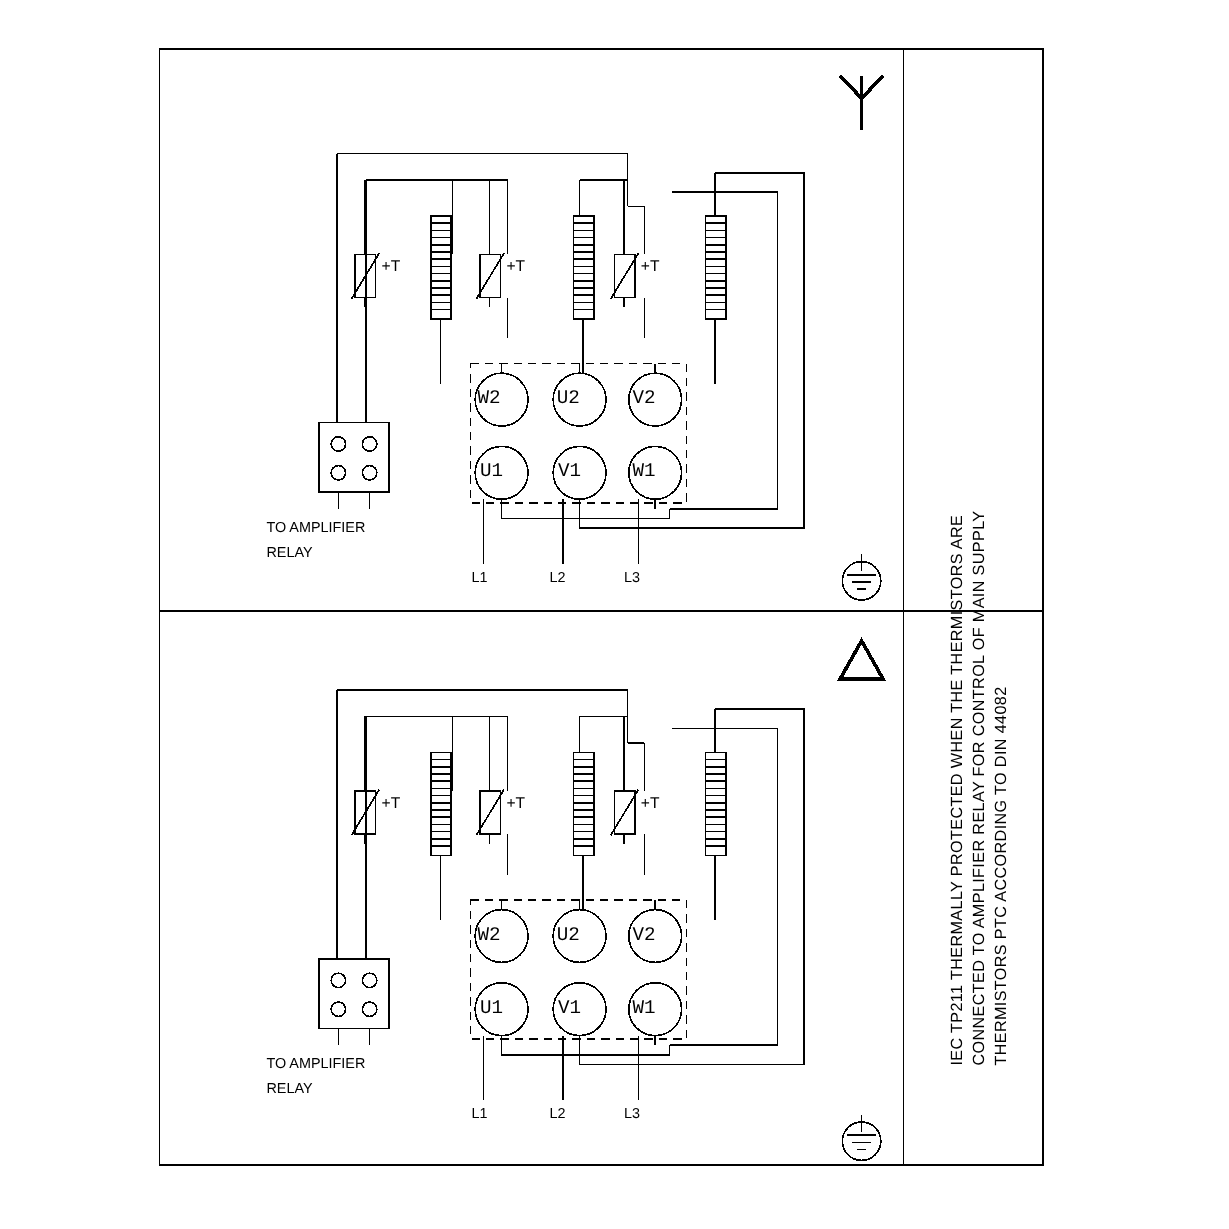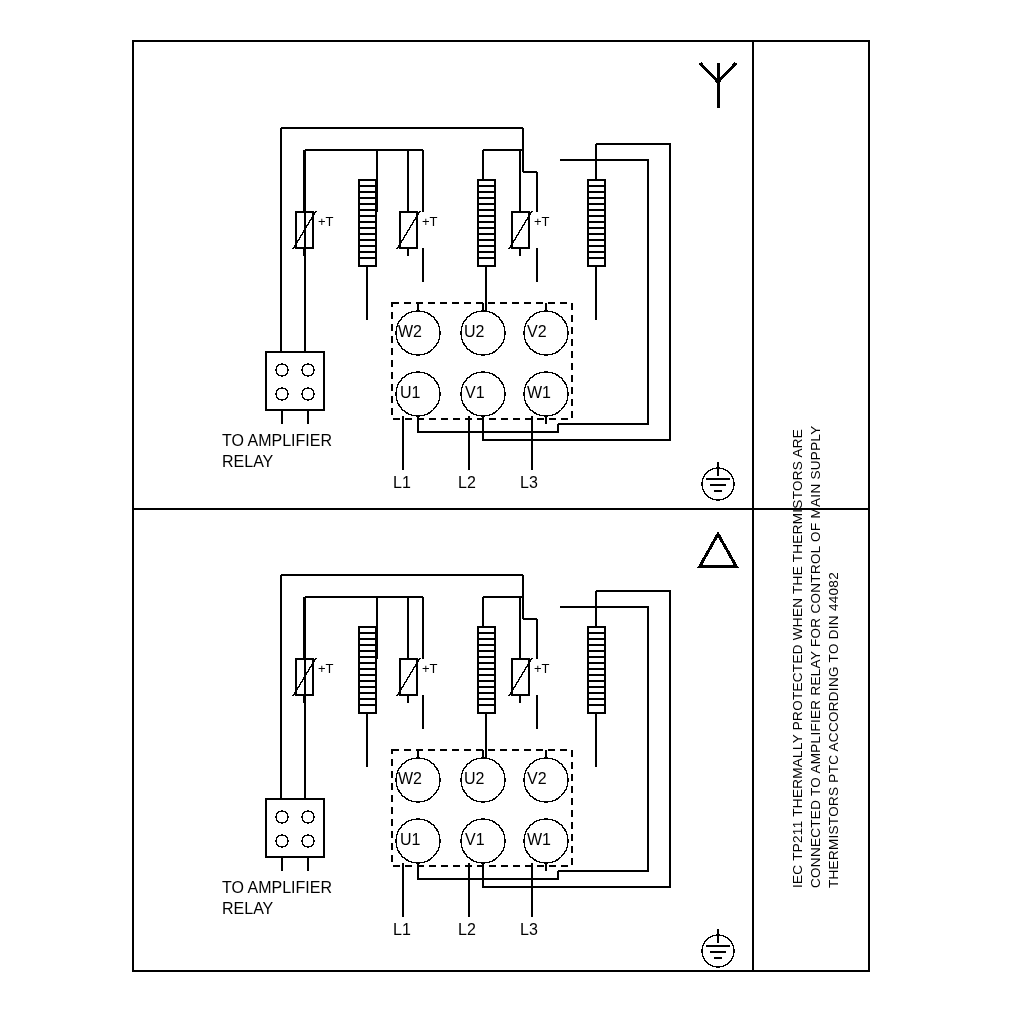--- a/index.html
+++ b/index.html
@@ -1,20 +1,20 @@
 <!DOCTYPE html>
 <html><head>
 <meta charset="utf-8">
 <style>
   html,body{margin:0;padding:0;background:#ffffff;}
   body{width:1024px;height:1024px;font-family:"Liberation Sans",sans-serif;color:#000;}
   #sheet{position:relative;width:1024px;height:1024px;overflow:hidden;}
   .abs{position:absolute;}
-  .lbl{font-size:16px;}
-  .term{font-size:16px;}
+  .lbl{font-size:12px;}
+  .term{font-size:16px;font-family:Liberation Mono, monospace;}
   .plusT{font-size:13px;}
   .vert-text{
     position:absolute;
     transform-origin:left top;
     transform:rotate(-90deg);
     white-space:pre;
     font-size:13.5px;
     letter-spacing:.3px;
   }
   svg{display:block;}

